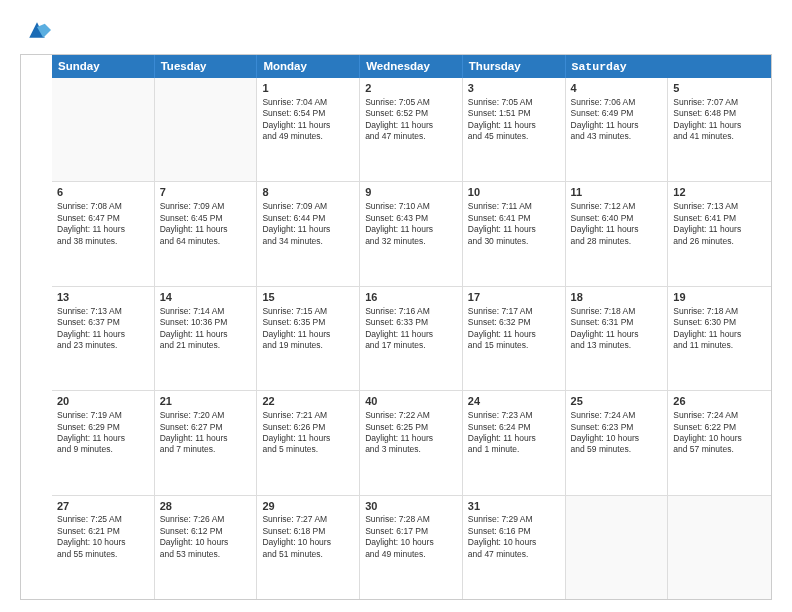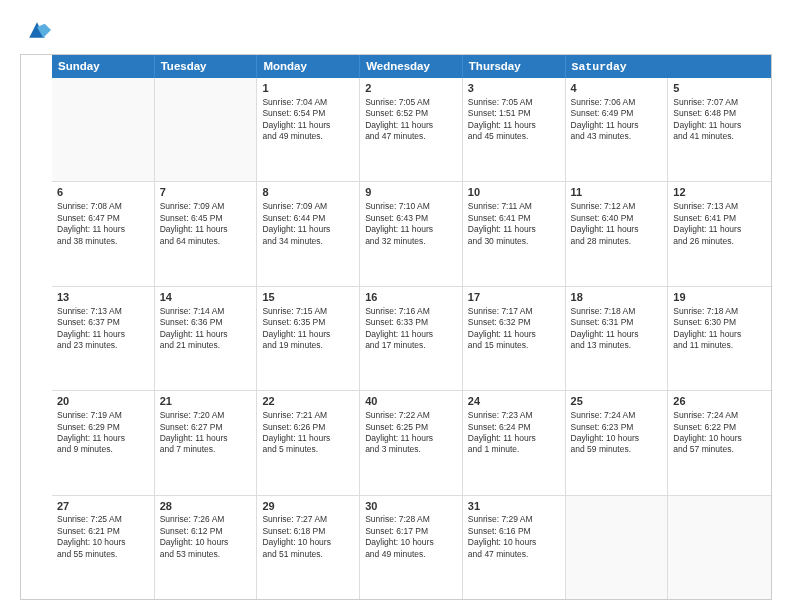--- a/index.html
+++ b/index.html
@@ -236,21 +236,21 @@
           <div class="cal-cell">
             <span class="day-num">13</span>
             <span class="cell-line">Sunrise: 7:13 AM</span>
             <span class="cell-line">Sunset: 6:37 PM</span>
             <span class="cell-line">Daylight: 11 hours</span>
             <span class="cell-line">and 23 minutes.</span>
           </div>
           <div class="cal-cell">
             <span class="day-num">14</span>
             <span class="cell-line">Sunrise: 7:14 AM</span>
-            <span class="cell-line">Sunset: 6:36 PM</span>
+            <span class="cell-line">Sunset: 10:36 PM</span>
             <span class="cell-line">Daylight: 11 hours</span>
             <span class="cell-line">and 21 minutes.</span>
           </div>
           <div class="cal-cell">
             <span class="day-num">15</span>
             <span class="cell-line">Sunrise: 7:15 AM</span>
             <span class="cell-line">Sunset: 6:35 PM</span>
             <span class="cell-line">Daylight: 11 hours</span>
             <span class="cell-line">and 19 minutes.</span>
           </div>

